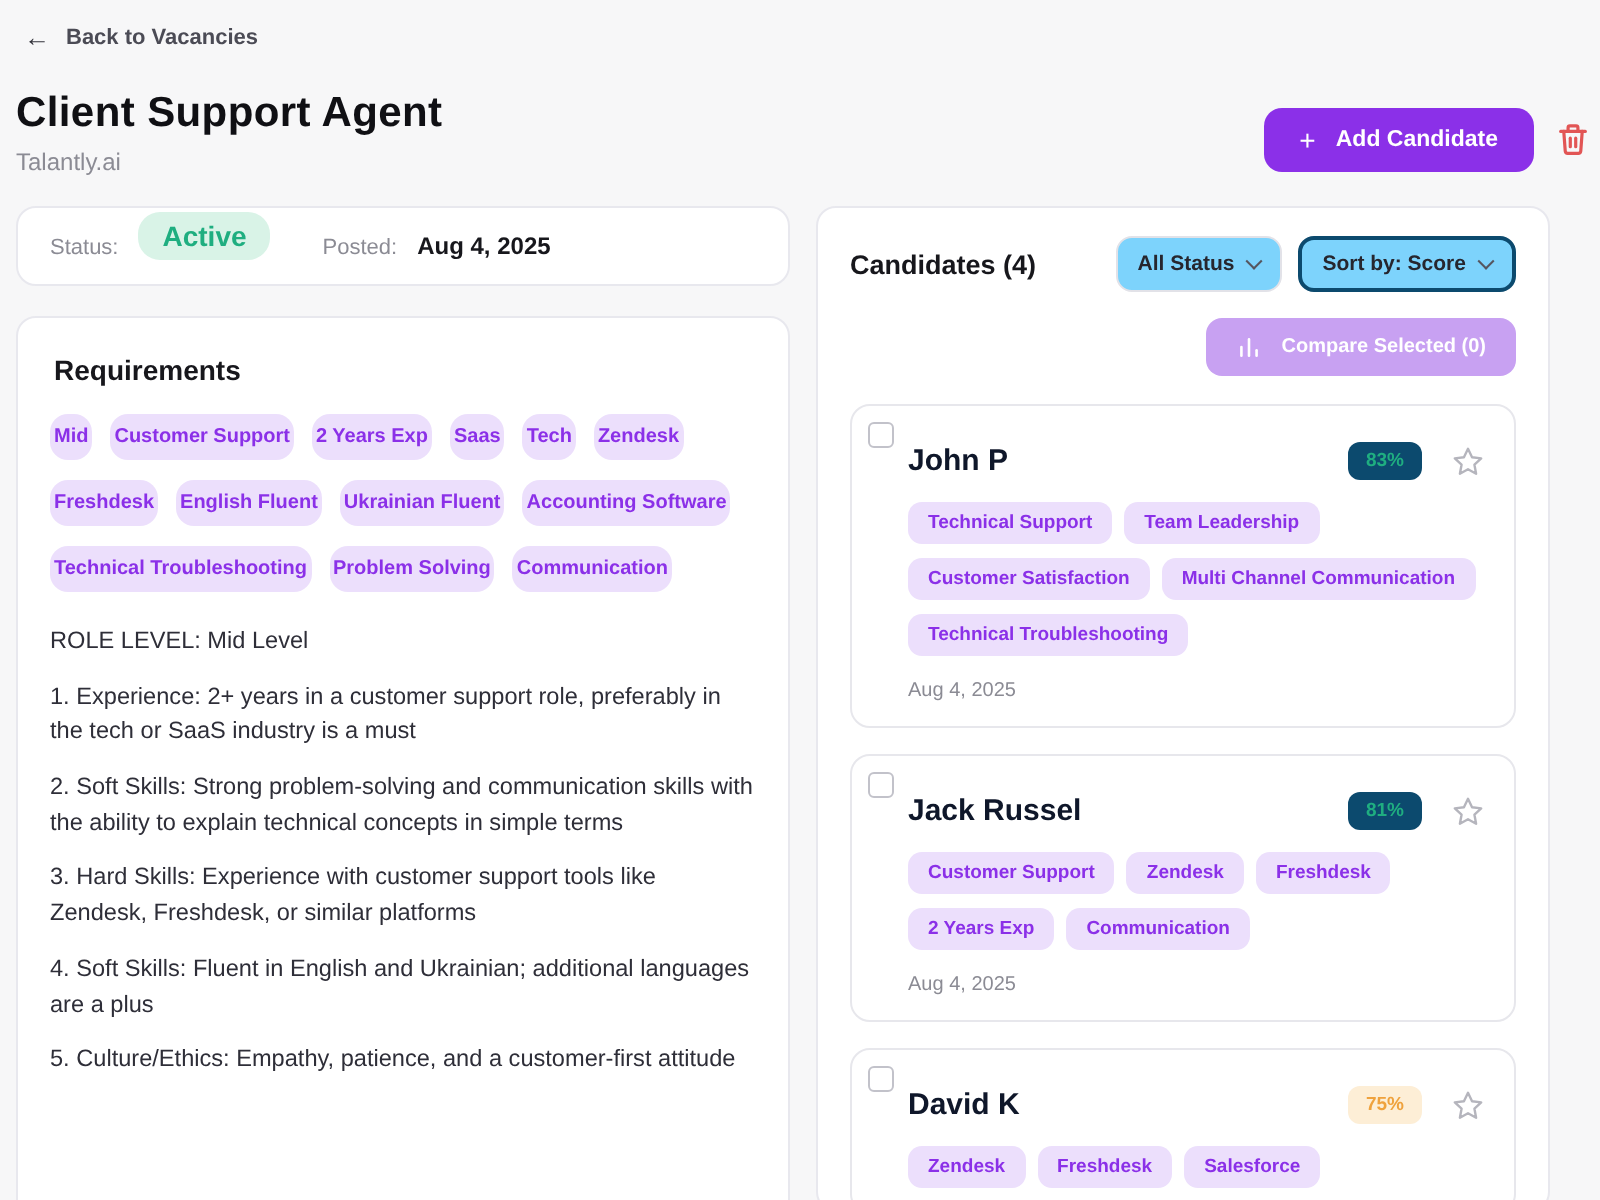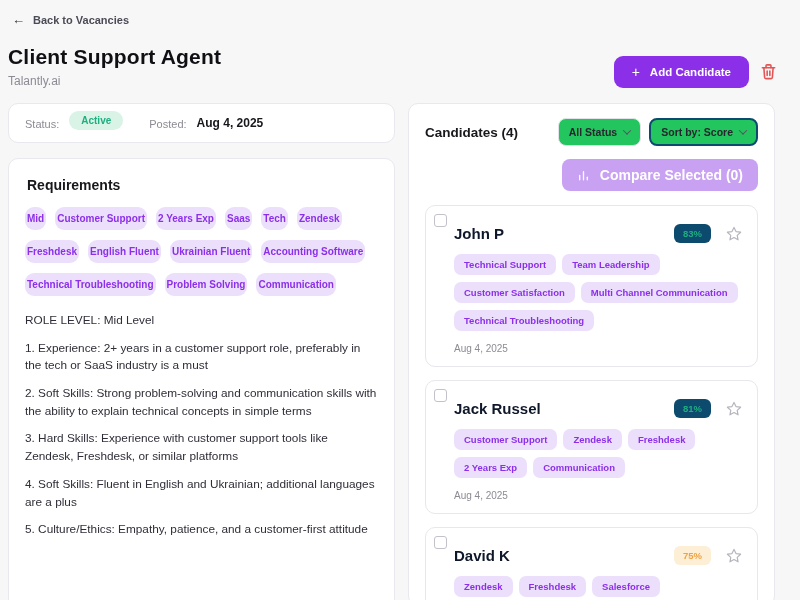--- a/index.html
+++ b/index.html
@@ -8,72 +8,72 @@
     background:var(--page-bg,#f7f7f8);
     font-family:"Liberation Sans","DejaVu Sans",sans-serif;
     color:#17171c;
   }
   .page { padding:8px 0 0 8px; }
 
   
   .backrow { padding:2px 0 0 4px; }
   .back-link { display:inline-flex; align-items:center; gap:8px; font-size:11px; font-weight:bold; color:#4b4b55; cursor:pointer; }
   .back-link .arrow { font-size:13px; color:#33333b; }
-  .header-row { display:flex; justify-content:space-between; align-items:flex-end; margin-top:17px; padding-right:24px; }
+  .header-row { display:flex; justify-content:space-between; align-items:center; margin-top:17px; padding-right:6px; }
   .title { font-size:21px; font-weight:bold; letter-spacing:.2px; color:#101014; }
   .subtitle { font-size:12px; color:#8b8b94; margin-top:5px; }
   .header-actions { display:flex; align-items:center; gap:12px; margin-top:6px; }
   .btn-add {
     display:inline-flex; align-items:center; gap:10px;
     background:var(--accent,#8b30e8); color:#fff; border:none; cursor:pointer;
     font-family:inherit; font-size:11.5px; font-weight:bold;
     padding:8px 18px; border-radius:9px;
   }
   .btn-add .plus { font-size:14px; font-weight:normal; }
   .trash-btn { background:none; border:none; cursor:pointer; padding:0; line-height:0; }
 
   
   .cols { display:grid; grid-template-columns:387px 367px; gap:13px; margin-top:15px; }
   .card { background:#fff; border:1px solid #e8e8ee; border-radius:10px; }
 
   
   .status-card { padding:12px 16px; display:flex; align-items:flex-end; gap:10px; height:40px; }
   .muted-label { font-size:11px; color:#8b8b94; }
-  .pill-active { background:#d9f3e7; color:#1fae80; font-size:10px; font-weight:bold; padding:4px 12px; border-radius:11px; }
+  .pill-active { background:#d9f3e7; color:#1fae80; font-size:14px; font-weight:bold; padding:4px 12px; border-radius:11px; }
   .posted-label { margin-left:16px; }
   .posted-value { font-size:12px; font-weight:bold; color:#17171c; }
 
   
   .req-card { margin-top:15px; padding:16px; height:460px; overflow:hidden; }
   .req-title { font-size:14px; font-weight:bold; margin:2px 0 14px 2px; }
   .tags-wrap { display:flex; flex-wrap:wrap; gap:10px 9px; }
   .tag {
     background:var(--tag-bg,#ecdffc); color:var(--tag-text,#8b30e8);
     font-size:10px; font-weight:bold; padding:6px 2px; border-radius:9px; white-space:nowrap;
   }
   .desc { margin-top:16px; }
   .desc p { font-size:11.8px; line-height:1.5; color:#2e2e38; margin-bottom:10px; }
 
   
   .cand-panel { padding:14px 16px; height:503px; overflow:hidden; }
   .cand-head { display:flex; justify-content:space-between; align-items:center; }
   .cand-title { font-size:13.5px; font-weight:bold; }
   .head-controls { display:flex; gap:8px; }
   .select-box {
-    display:inline-flex; align-items:center; gap:7px; background:#22c55e; cursor:pointer;
+    display:inline-flex; align-items:center; gap:7px; background:#7dd3fc; cursor:pointer;
     font-family:inherit; font-size:10.5px; font-weight:bold; color:#26262e;
     border:1px solid #e2e2e8; border-radius:8px; padding:6px 10px;
   }
   .select-box.dark { border:2px solid #0c4a6e; }
   .chev { width:6px; height:6px; border-right:1.5px solid #55555e; border-bottom:1.5px solid #55555e; transform:rotate(45deg) translate(-1px,-1px); }
   .compare-row { display:flex; justify-content:flex-end; margin-top:13px; }
   .btn-compare {
     display:inline-flex; align-items:center; gap:10px; cursor:pointer;
     background:var(--compare-bg,#c8a1f2); color:#fff; border:none;
-    font-family:inherit; font-size:14px; font-weight:bold;
+    font-family:inherit; font-size:10px; font-weight:bold;
     padding:8px 15px; border-radius:8px;
   }
 
   
   .cand-list { margin-top:14px; display:flex; flex-direction:column; gap:13px; }
   .cand-card { position:relative; border:1px solid #e7e7ec; border-radius:10px; padding:10px 14px 12px 14px; background:#fff; cursor:pointer; }
   .checkbox { position:absolute; top:8px; left:8px; width:13px; height:13px; border:1.5px solid #c2c2ca; border-radius:3px; background:#fff; cursor:pointer; }
   .cand-body { margin-left:14px; }
   .cand-toprow { display:flex; justify-content:space-between; align-items:center; margin-top:8px; }
   .cand-name { font-size:15px; font-weight:bold; color:#0f172a; }

